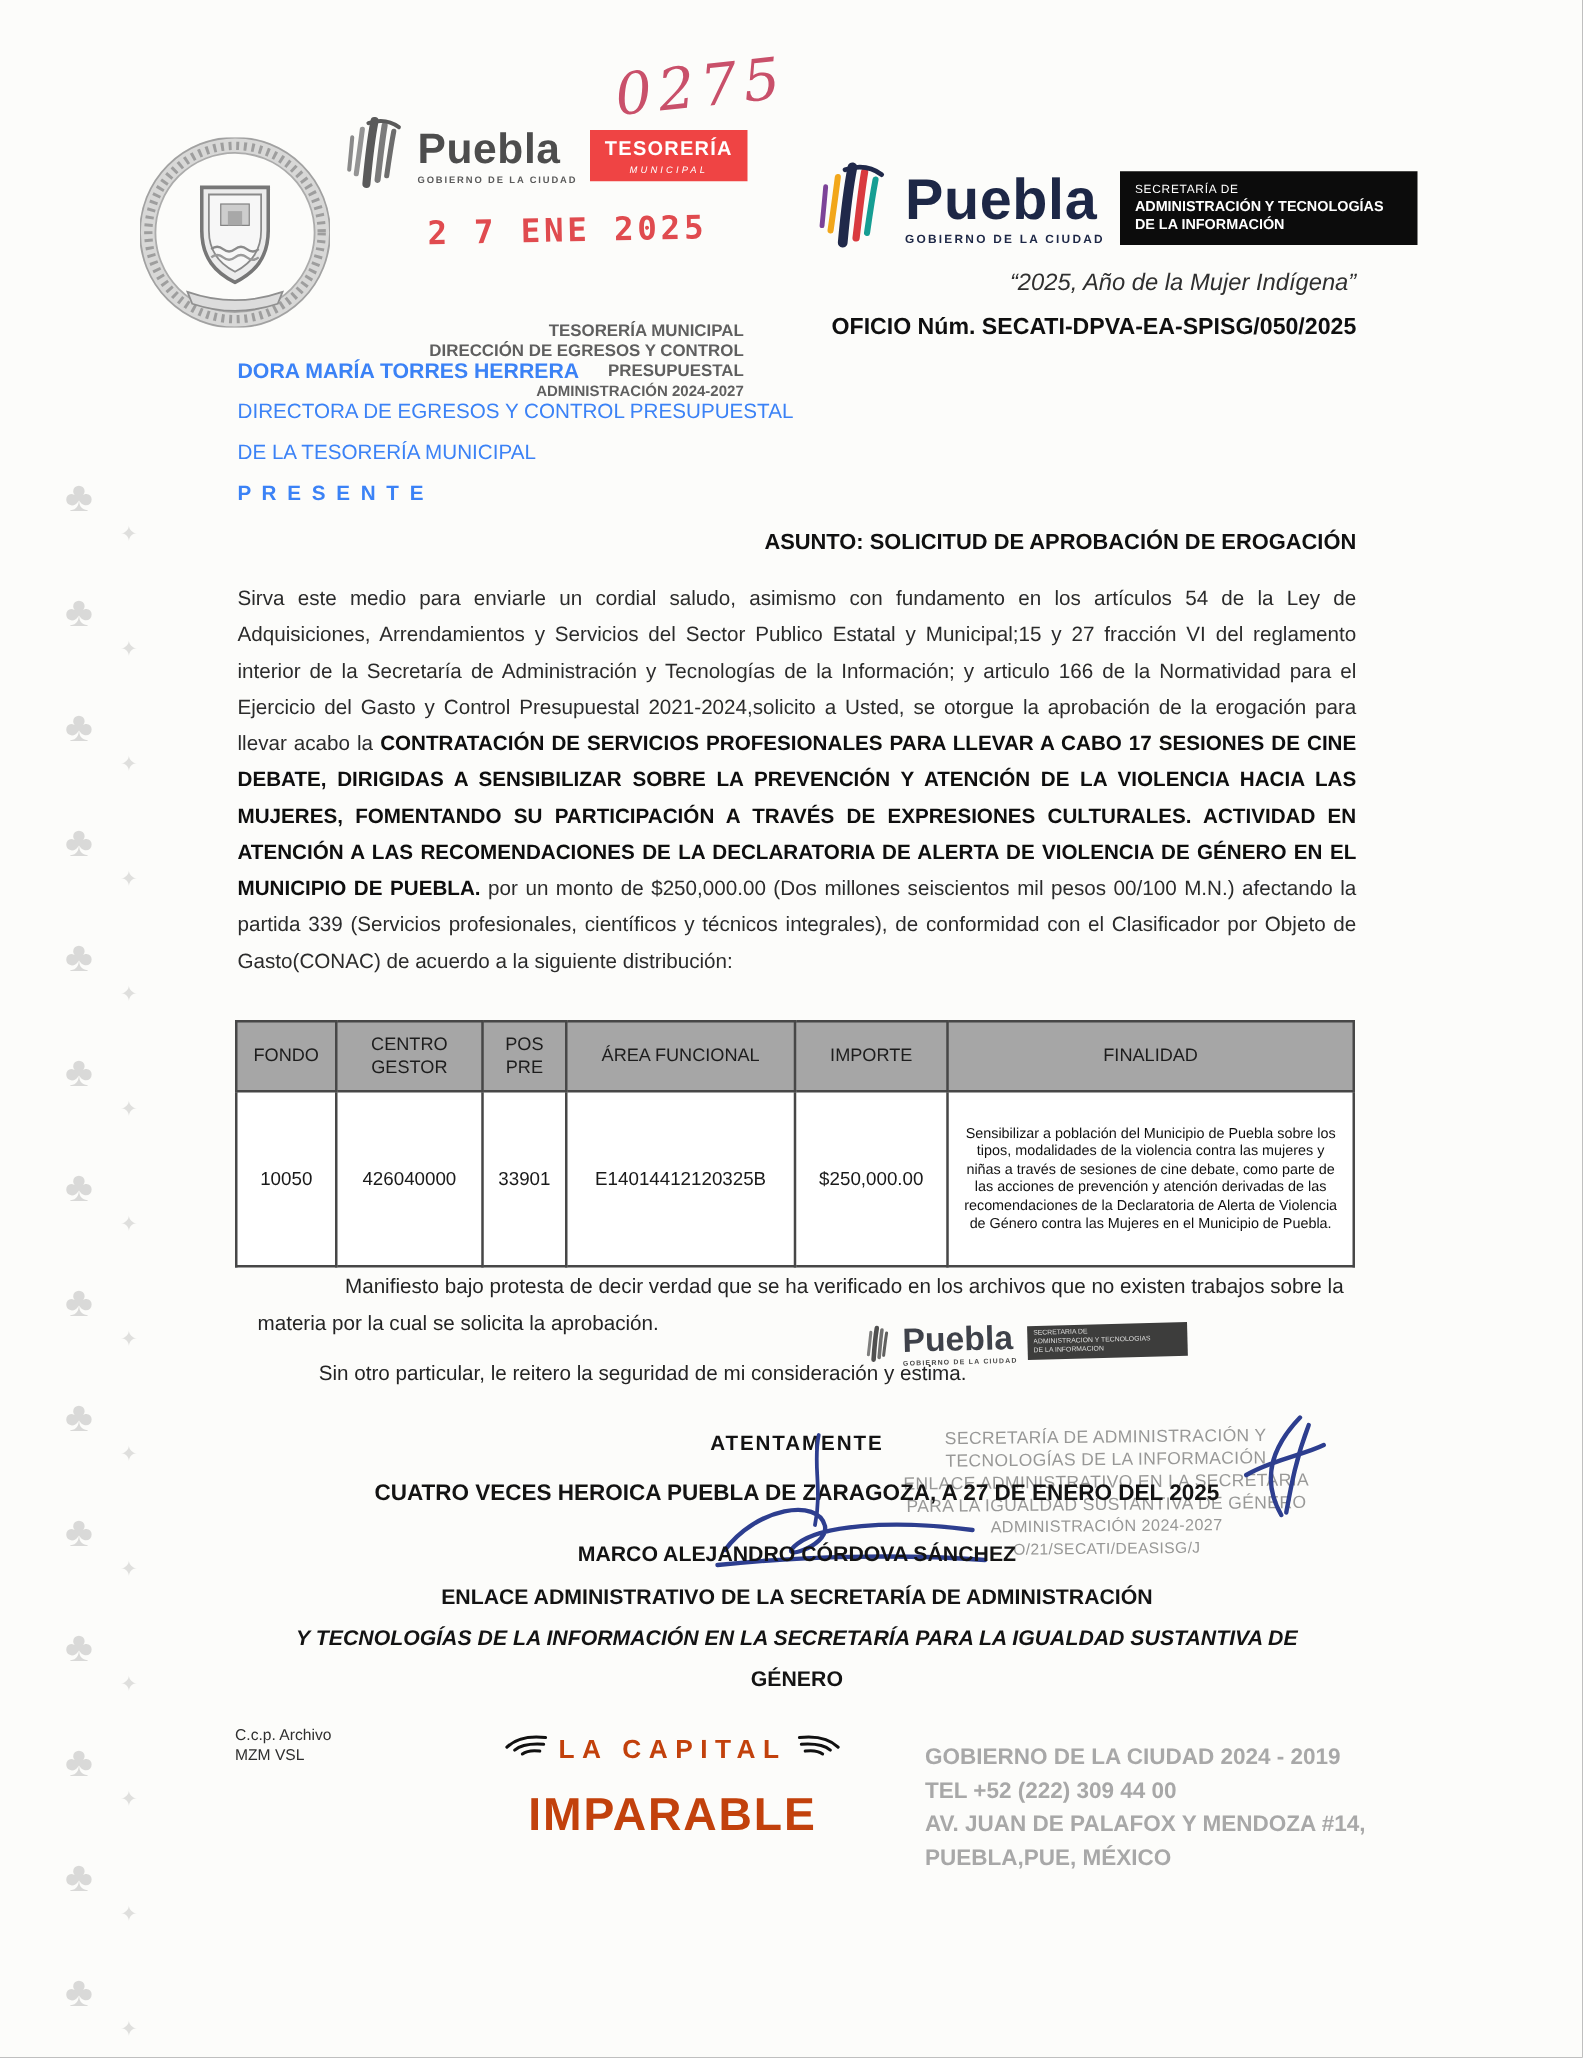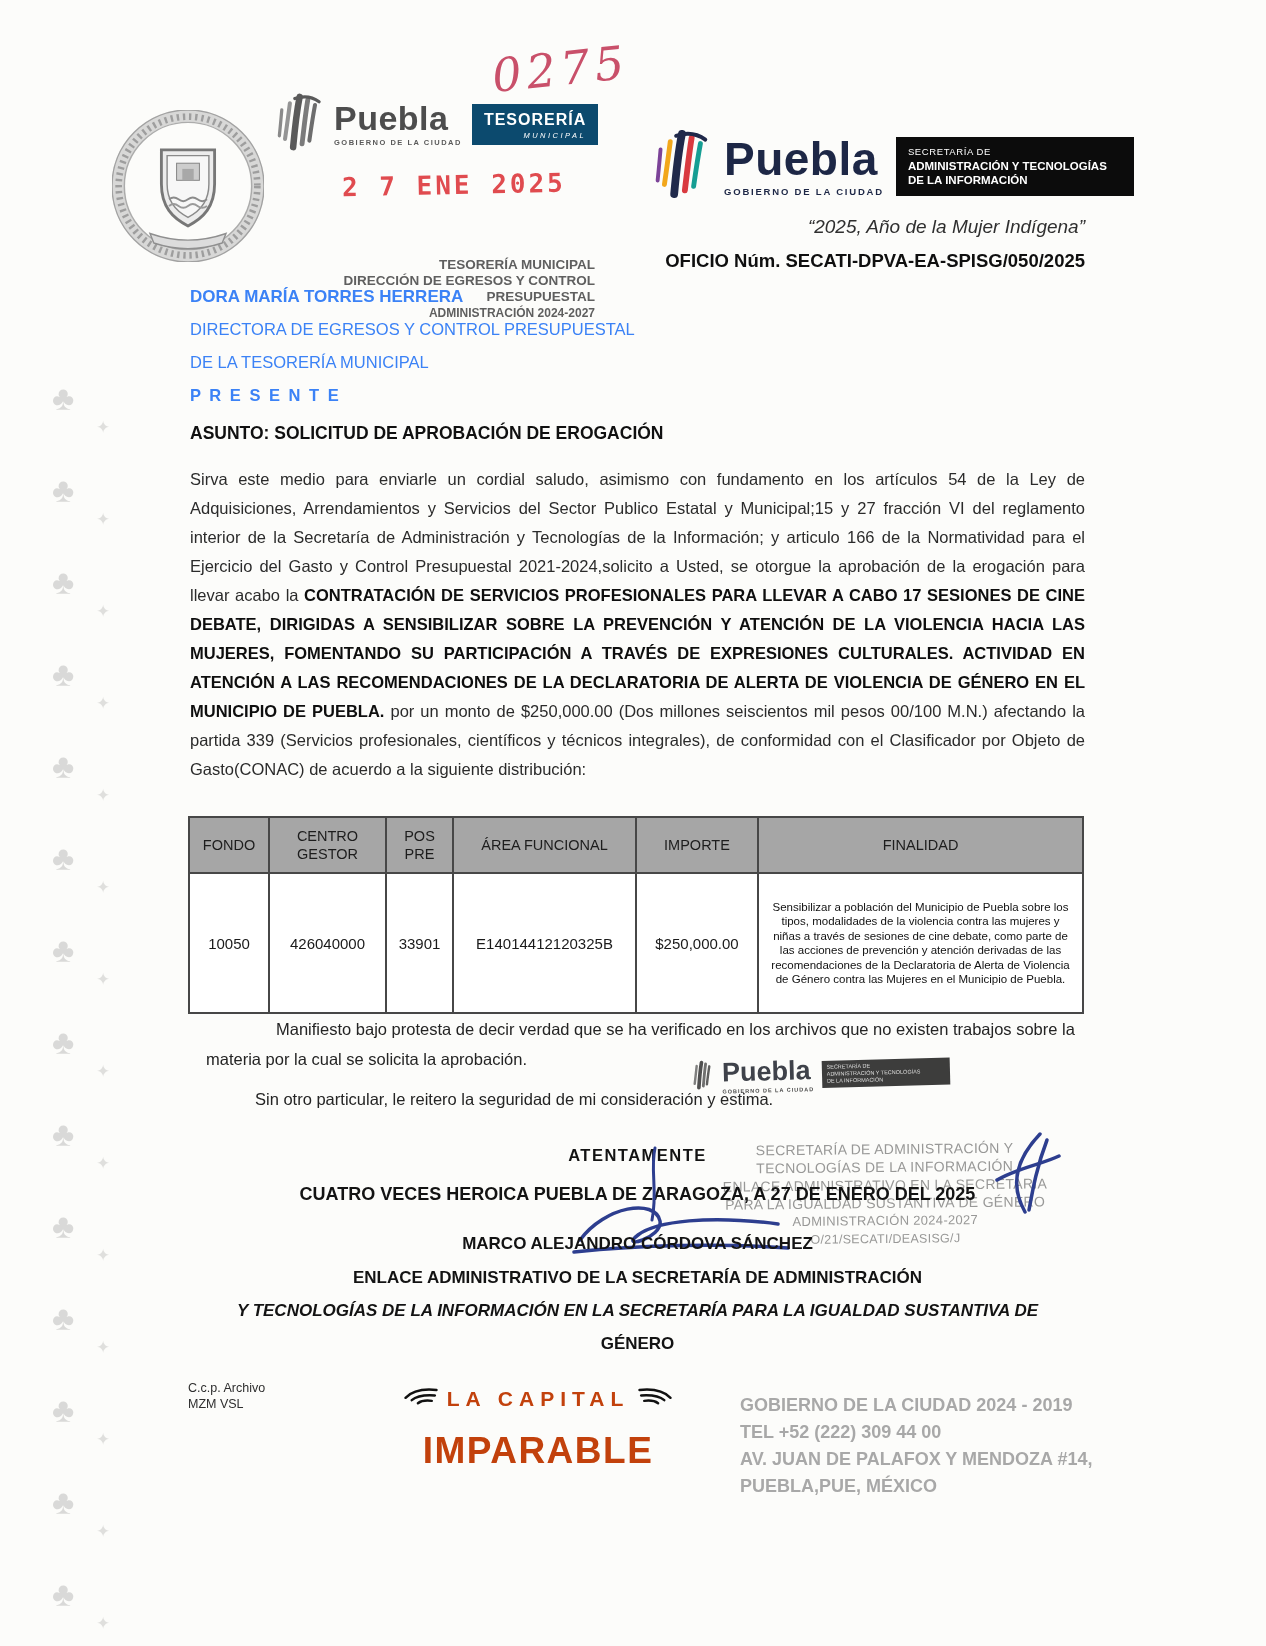--- a/index.html
+++ b/index.html
@@ -14,21 +14,21 @@
     color:rgba(50,50,50,.17);}
   .watermark::after{content:"✦\A✦\A✦\A✦\A✦\A✦\A✦\A✦\A✦\A✦\A✦\A✦\A✦\A✦";
     position:absolute;left:48px;top:30px;white-space:pre;font-size:17px;line-height:92px;
     color:rgba(50,50,50,.14);}
 
   
   .shield{left:112px;top:110px;}
   .stamp-left{left:272px;top:92px;display:flex;align-items:center;gap:10px;}
   .brand-gray{font-size:34px;font-weight:800;color:#4d4d4d;letter-spacing:.5px;line-height:1;}
   .brand-gray-sub{font-size:7.5px;font-weight:700;color:#5a5a5a;letter-spacing:1.5px;margin-top:3px;}
-  .tes-badge{background:#0c4a6e;color:#fff;text-align:right;padding:7px 12px 5px;}
+  .tes-badge{background:#ef4444;color:#fff;text-align:center;padding:7px 12px 5px;}
   .tes-badge .t1{font-size:16px;font-weight:700;letter-spacing:1px;}
   .tes-badge .t2{font-size:7.5px;letter-spacing:2.5px;margin-top:2px;}
   .date-stamp{left:342px;top:170px;font-family:"DejaVu Sans Mono",monospace;font-weight:700;
     font-size:26px;color:#e04b4f;letter-spacing:3px;transform:rotate(-1.2deg);}
   .office-lines{left:295px;top:222px;width:300px;text-align:right;color:#5f5f5f;
     font-weight:700;font-size:13.5px;line-height:16px;margin-top:35px;}
   .office-lines .small{font-size:12px;font-weight:700;}
 
   .logo-right{left:648px;top:128px;display:flex;align-items:center;gap:12px;}
   .brand-navy{font-size:46px;font-weight:800;color:#1d2746;letter-spacing:.5px;line-height:1;}
@@ -43,21 +43,21 @@
     font-weight:700;color:#0f0f0f;}
 
   .folio{left:492px;top:42px;font-family:"DejaVu Serif",serif;font-style:italic;
     font-size:46px;color:#c9506a;letter-spacing:5px;transform:rotate(-6deg);}
 
   
   .addressee{left:190px;top:280px;line-height:33px;font-size:16.5px;color:#3b82f6;}
   .addr-name{font-weight:700;font-size:17px;}
   .presente{font-weight:700;letter-spacing:2px;}
 
-  .subject{left:190px;top:423px;width:895px;text-align:left;font-weight:700;
+  .subject{left:190px;top:423px;width:895px;text-align:right;font-weight:700;
     font-size:17.5px;color:#101010;}
 
   
   .body-par{left:190px;top:465px;width:895px;font-size:16.5px;line-height:29px;
     text-align:justify;color:#2b2b2b;}
   .body-par b{color:#0e0e0e;}
 
   
   .dist-table{left:188px;top:816px;width:894px;border-collapse:collapse;table-layout:fixed;}
   .dist-table th,.dist-table td{border:2px solid #474747;vertical-align:middle;text-align:center;}

